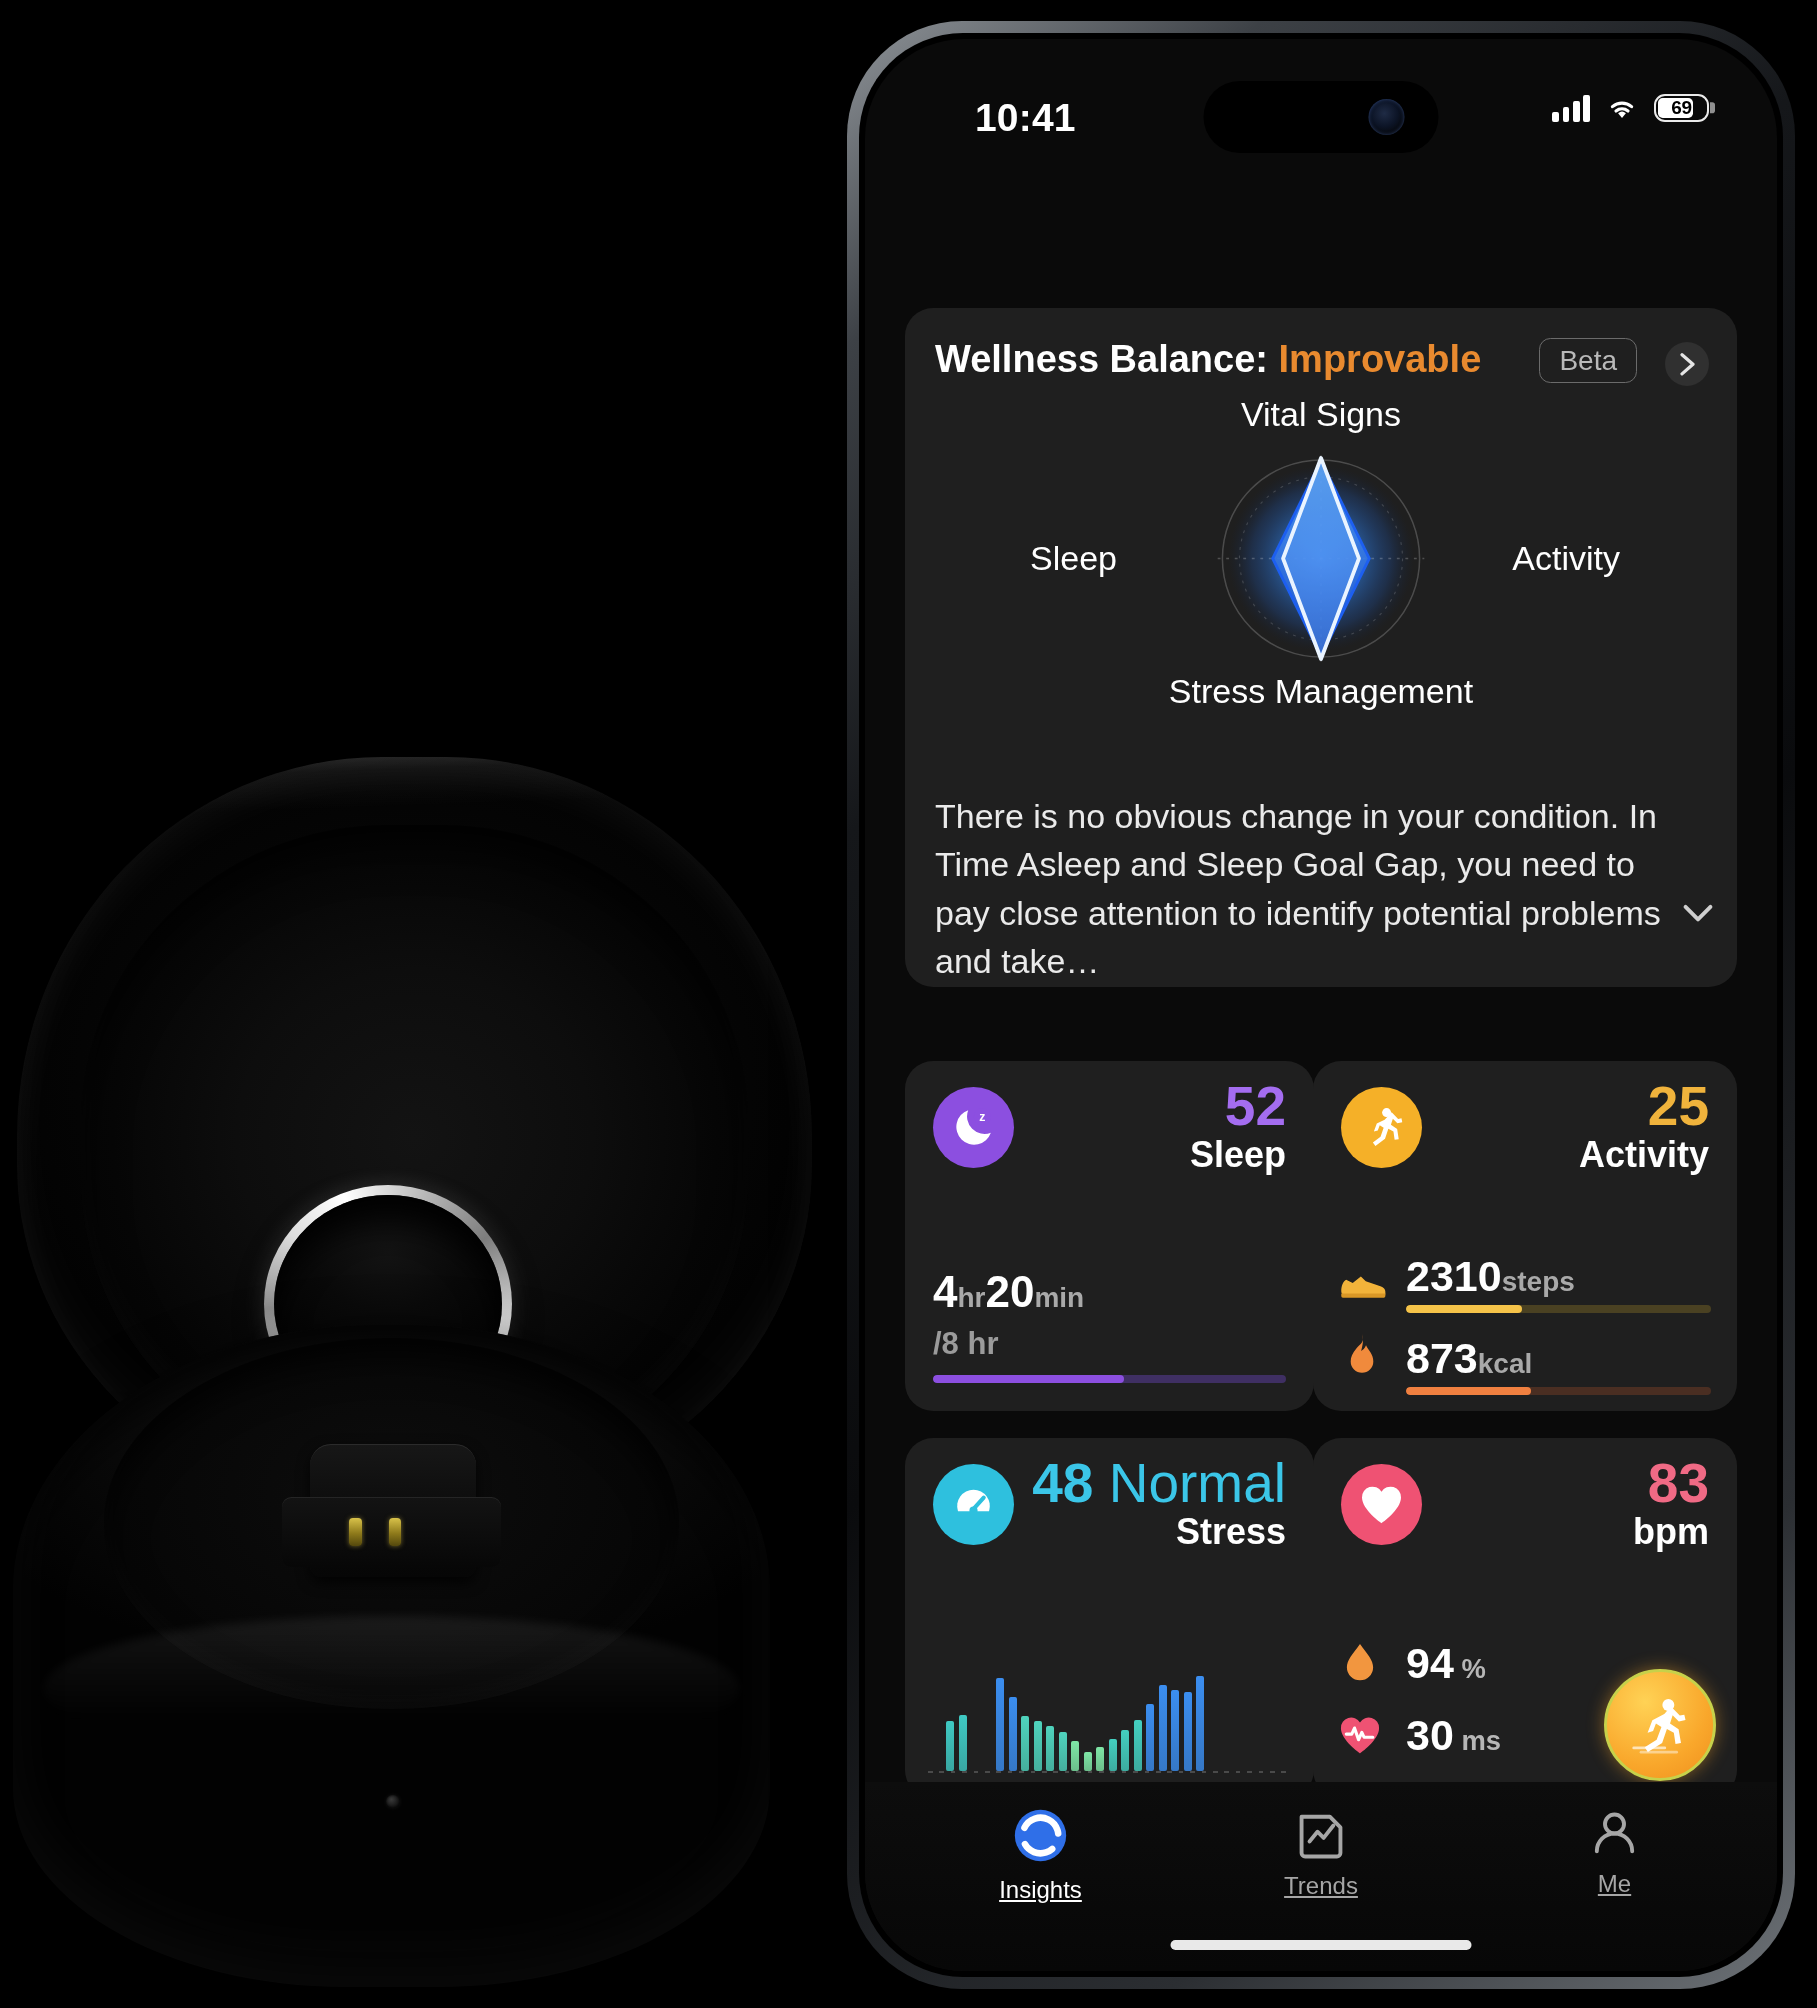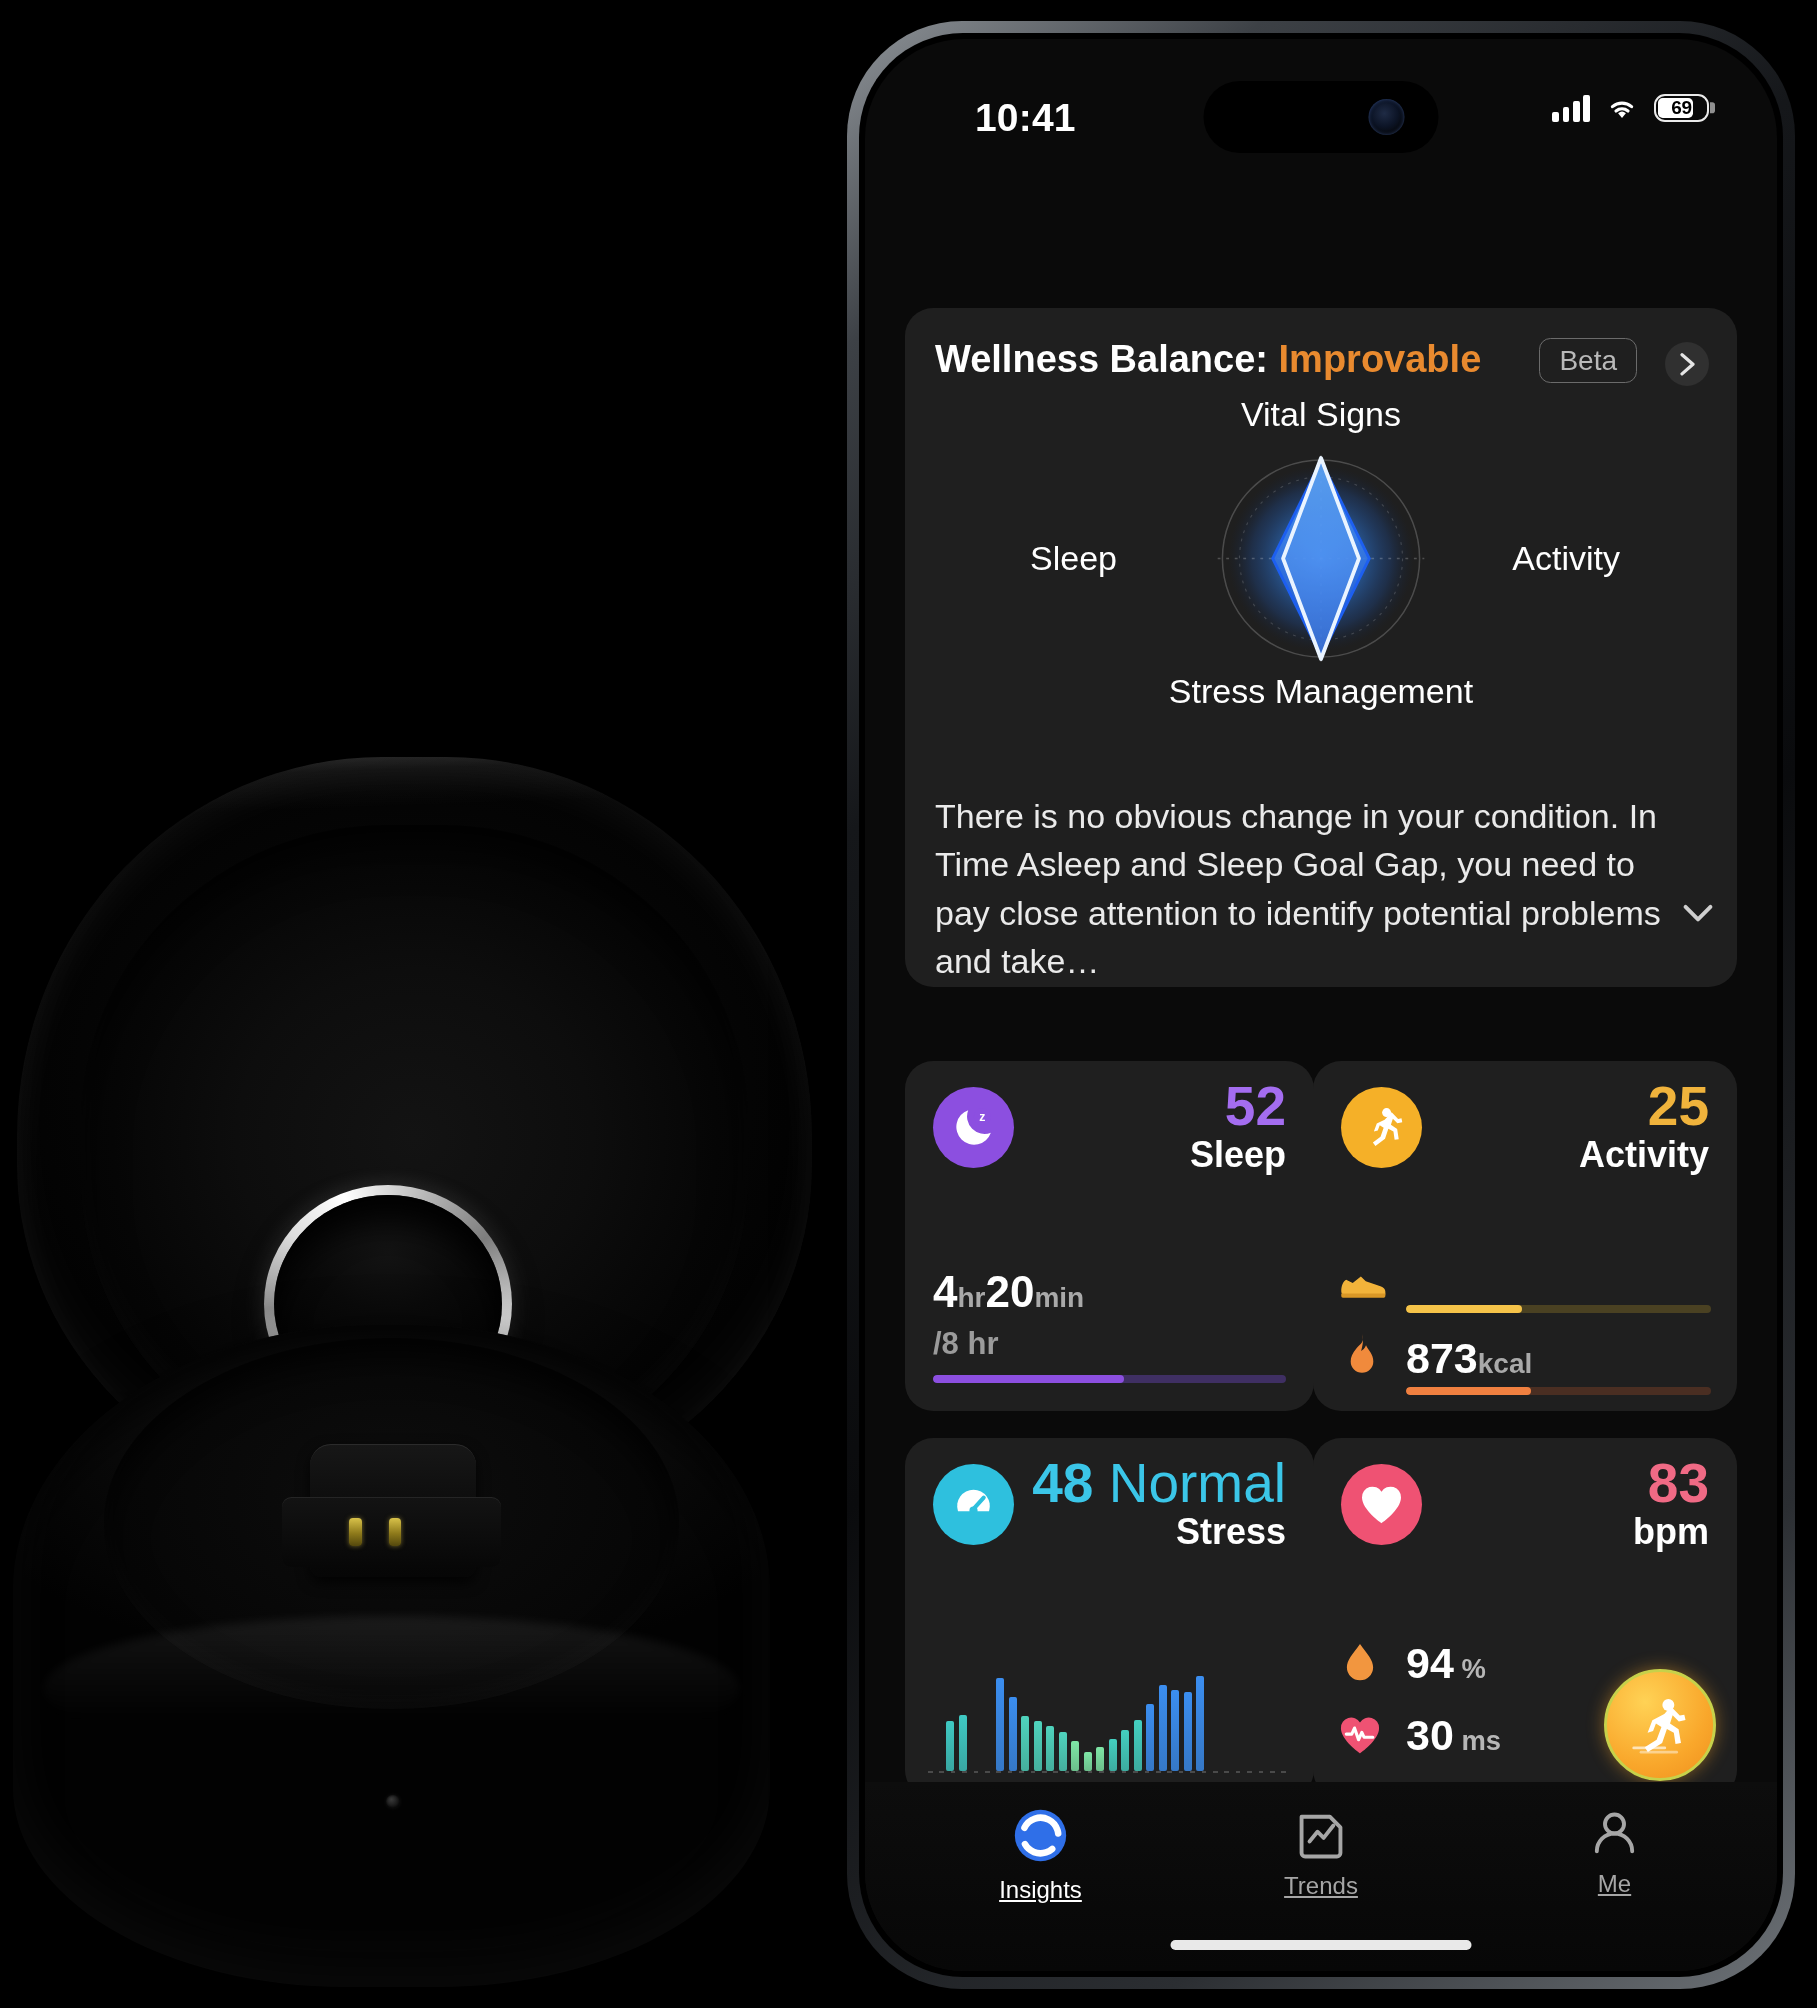--- a/index.html
+++ b/index.html
@@ -391,20 +391,23 @@
       </div>
       <div class="score-box">
         <div class="score-num" style="color:#f0b33c">25</div>
         <div class="score-lbl">Activity</div>
       </div>
 
       <svg class="act-ico" style="top:201px" viewBox="0 0 30 22">
         <path d="M2 16c0-3 1-6 3-7l4 2 5-4 3 3 9 3c2 .7 3 1.8 3 3.4V18H4a2 2 0 0 1-2-2z" fill="#f2b33a"></path>
         <path d="M2 17.5h27V19a1 1 0 0 1-1 1H3a1 1 0 0 1-1-1z" fill="#d99726"></path>
       </svg>
+      <div class="act-row" style="top:191px">
+        <span class="val">2310</span><span class="unit">steps</span>
+      </div>
       <div class="pbar" style="left:93px; right:26.5px; top:244px; background:#4a4122">
         <span id="steps-fill" style="width: 38%; background: rgb(245, 195, 73);"></span>
       </div>
 
       <svg class="act-ico" style="top:273px; width:38px; left:30px" viewBox="0 0 22 26">
         <path d="M11 0c2 5-1 6-3.5 9C5 12 4 14.4 4 17a7 7 0 0 0 14 0c0-4.6-3-6.6-4.5-10-.7 2-2 2.8-3 3.6C11 8.2 12.4 4 11 0z" fill="#f08a3c"></path>
       </svg>
       <div class="act-row" style="top:273px">
         <span class="val">873</span><span class="unit">kcal</span>
       </div>

